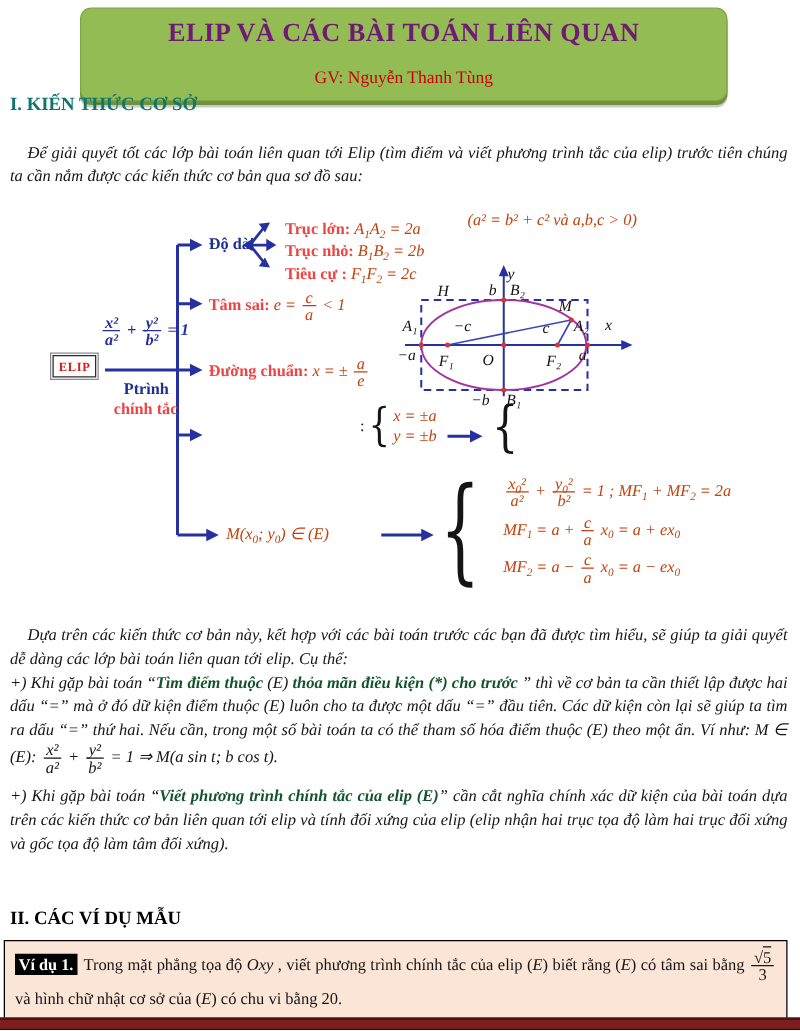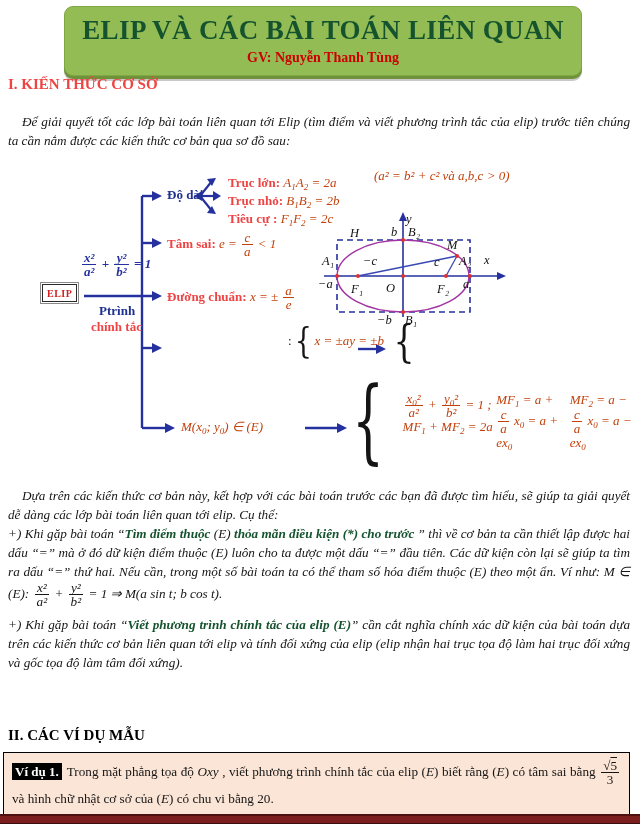--- a/index.html
+++ b/index.html
@@ -4,24 +4,24 @@
 <style>
   html,body{margin:0;padding:0;background:#fff}
   body{width:640px;height:825px;position:relative;overflow:hidden;
        font-family:"Liberation Serif",serif;color:#151515}
   .abs{position:absolute;left:0;right:0}
 
   
   .header-box{margin:0 58px 0 64px;background:#94bc55;border:1px solid #7fa743;
       border-radius:9px;padding:7px 4px 9px;text-align:center;
       box-shadow:0 3px 0 #6f9139,0 5px 0 #c9c9c9}
-  .header-title{font-size:27px;font-weight:bold;color:#14532d;letter-spacing:.4px;line-height:1.2}
-  .header-teacher{font-size:14px;font-weight:bold;color:#cc0000;margin-top:4px}
-
-  .h1{font-size:15px;font-weight:bold;color:#ef4444;margin-left:8px}
+  .header-title{font-size:21px;font-weight:bold;color:#701a75;letter-spacing:.4px;line-height:1.2}
+  .header-teacher{font-size:14px;font-weight:normal;color:#cc0000;margin-top:16px}
+
+  .h1{font-size:15px;font-weight:bold;color:#0f766e;margin-left:8px}
   .body-text{font-size:13.2px;line-height:19px;font-style:italic;text-align:justify;
       margin:12px 10px 0 8px}
   .indent{text-indent:14px}
   .hl{color:#14532d;font-weight:bold}
 
   
   .diagram{position:absolute;left:0;top:165px;width:640px;height:322px;font-size:13px}
   .diagram svg{position:absolute;left:0;top:0}
   .dl{position:absolute;white-space:nowrap;line-height:1.15}
   .red{color:#ef4444;font-weight:bold}
@@ -30,21 +30,21 @@
   .mnavy{font-style:italic;color:#2530a0;font-weight:bold}
   .elip-box{position:absolute;left:42px;top:119px;border:1.5px solid #2b2b2b;outline:1px solid #8a8a8a;
       outline-offset:1px;padding:0 4px;background:#fff}
   .elip-box span{color:#d21f1f;font-weight:bold;font-size:10px;letter-spacing:.5px}
   .frac{display:inline-block;text-align:center;vertical-align:middle;line-height:1.02;margin:0 2px}
   .fn{display:block;border-bottom:1px solid currentColor;padding:0 2px}
   .fd{display:block;padding:0 2px}
   sub{font-size:9px;vertical-align:-3px;line-height:0;font-style:italic}
   .ol{text-decoration:overline}
   .sys{position:absolute;display:flex;align-items:center}
-  .rows{display:flex;flex-direction:row;justify-content:center}
+  .rows{display:flex;flex-direction:column;justify-content:center}
   .brace{font-family:"DejaVu Serif",serif;line-height:.9;font-weight:400;color:#151515;
       display:inline-block}
   .b2{font-size:36px;transform:scaleX(.75);transform-origin:center}
   .b2l{font-size:44px;transform:scaleX(.75);transform-origin:center}
   .b3{font-size:92px;transform:scaleX(.55);transform-origin:left center;margin-right:-8px}
 
   .h2{font-size:15px;font-weight:bold;color:#000;margin-left:8px}
   .example-box{position:absolute;left:3px;right:10px;border:1.5px solid #000;background:#fbe5d6;
       padding:6px 8px 8px;font-size:13.2px;line-height:24px;text-align:justify}
   .badge{display:inline-block;background:#000;color:#fff;font-weight:bold;padding:0 3px;
@@ -193,21 +193,21 @@
   <div class="sys" style="left:352px;top:215px">
     <span class="brace b3">{</span>
     <span class="rows m" style="gap:3px">
       <span><span class="frac"><span class="fn">x<sub>0</sub>²</span><span class="fd">a²</span></span> + <span class="frac"><span class="fn">y<sub>0</sub>²</span><span class="fd">b²</span></span> = 1 ; MF<sub>1</sub> + MF<sub>2</sub> = 2a</span>
       <span>MF<sub>1</sub> = a + <span class="frac"><span class="fn">c</span><span class="fd">a</span></span> x<sub>0</sub> = a + ex<sub>0</sub></span>
       <span>MF<sub>2</sub> = a − <span class="frac"><span class="fn">c</span><span class="fd">a</span></span> x<sub>0</sub> = a − ex<sub>0</sub></span>
     </span>
   </div>
 </div>
 
-<div class="abs" style="top:474px">
+<div class="abs" style="top:486px">
   <p class="body-text indent" style="margin-bottom:0">Dựa trên các kiến thức cơ bản này, kết hợp với các bài toán trước các bạn đã được tìm hiểu, sẽ giúp ta giải quyết dễ dàng các lớp bài toán liên quan tới elip. Cụ thể:</p>
   <p class="body-text" style="margin-top:0">+) Khi gặp bài toán “<b class="hl">Tìm điểm thuộc</b> (E) <b class="hl">thỏa mãn điều kiện (*) cho trước</b> ” thì về cơ bản ta cần thiết lập được hai dấu “=” mà ở đó dữ kiện điểm thuộc (E) luôn cho ta được một dấu “=” đầu tiên. Các dữ kiện còn lại sẽ giúp ta tìm ra dấu “=” thứ hai. Nếu cần, trong một số bài toán ta có thể tham số hóa điểm thuộc (E) theo một ẩn. Ví như: M ∈ (E): <span class="frac"><span class="fn">x²</span><span class="fd">a²</span></span> + <span class="frac"><span class="fn">y²</span><span class="fd">b²</span></span> = 1 ⇒ M(a sin t; b cos t).</p>
   <p class="body-text" style="margin-top:6px">+) Khi gặp bài toán “<b class="hl">Viết phương trình chính tắc của elip (E)</b>” cần cắt nghĩa chính xác dữ kiện của bài toán dựa trên các kiến thức cơ bản liên quan tới elip và tính đối xứng của elip (elip nhận hai trục tọa độ làm hai trục đối xứng và gốc tọa độ làm tâm đối xứng).</p>
 </div>
 
 <div class="abs h2" style="top:727px">II. CÁC VÍ DỤ MẪU</div>
 
 <div class="example-box" style="top:752px">
   <span class="badge">Ví dụ 1.</span><span>Trong mặt phẳng tọa độ <i>Oxy</i> , viết phương trình chính tắc của elip (<i>E</i>) biết rằng (<i>E</i>) có tâm sai bằng <span class="frac"><span class="fn">√<span class="ol">5</span></span><span class="fd">3</span></span> và hình chữ nhật cơ sở của (<i>E</i>) có chu vi bằng 20.</span>
 </div>

